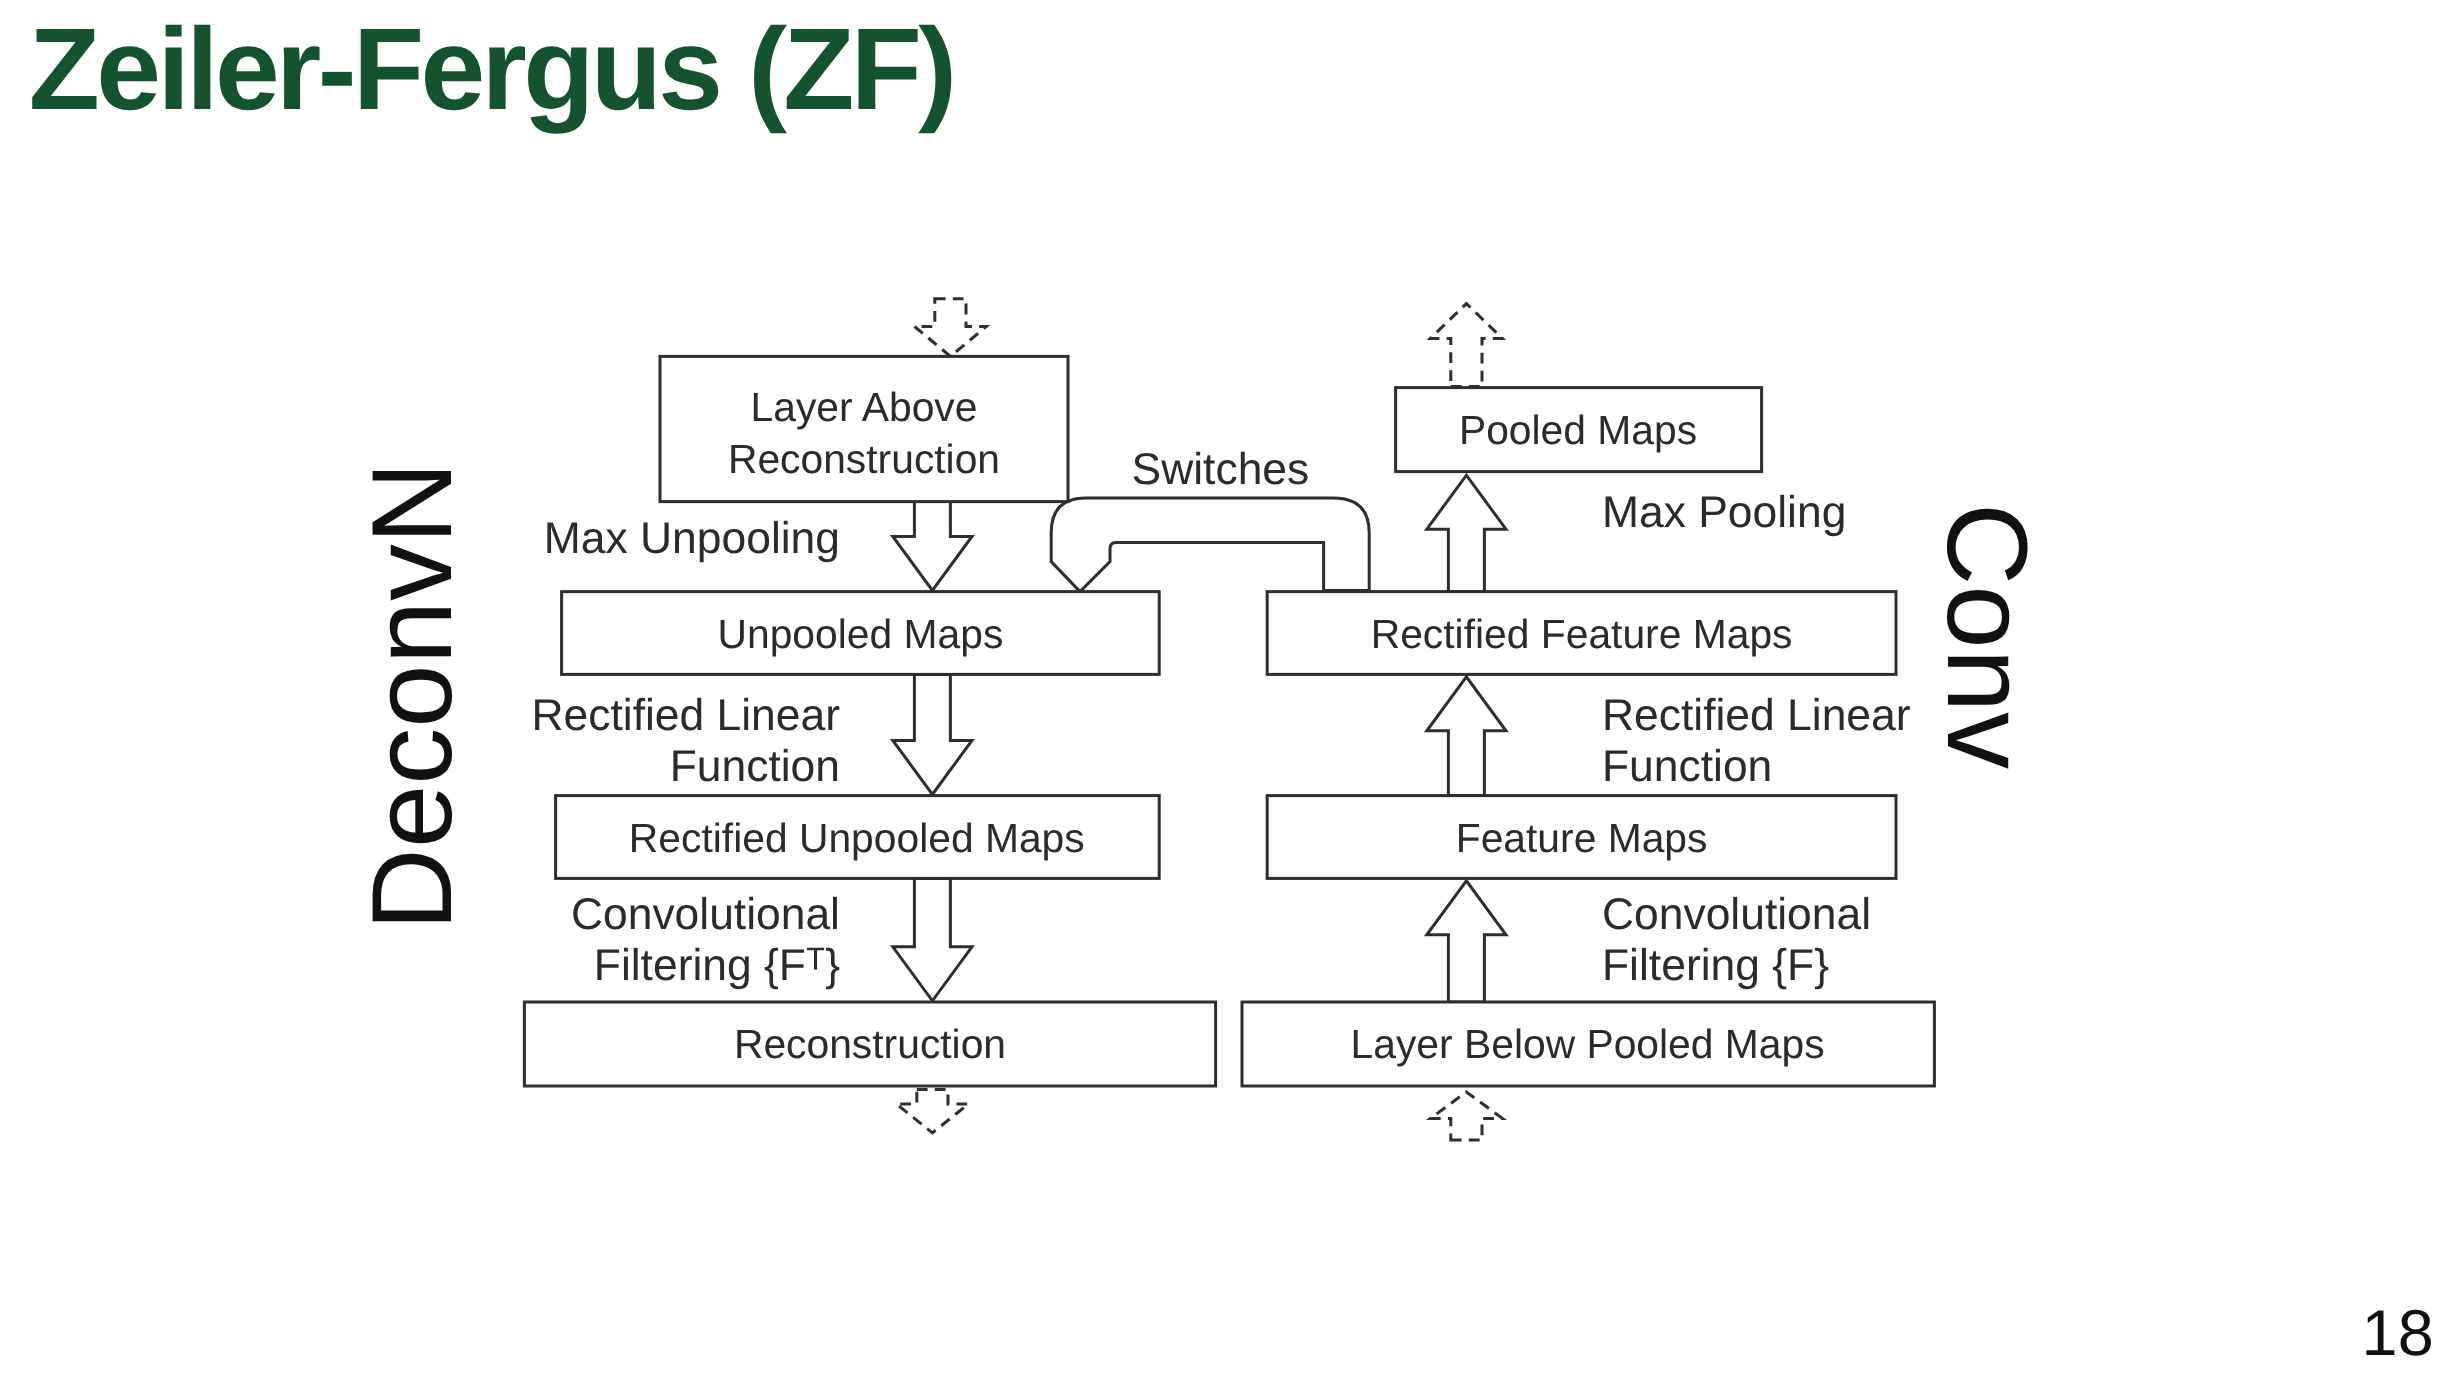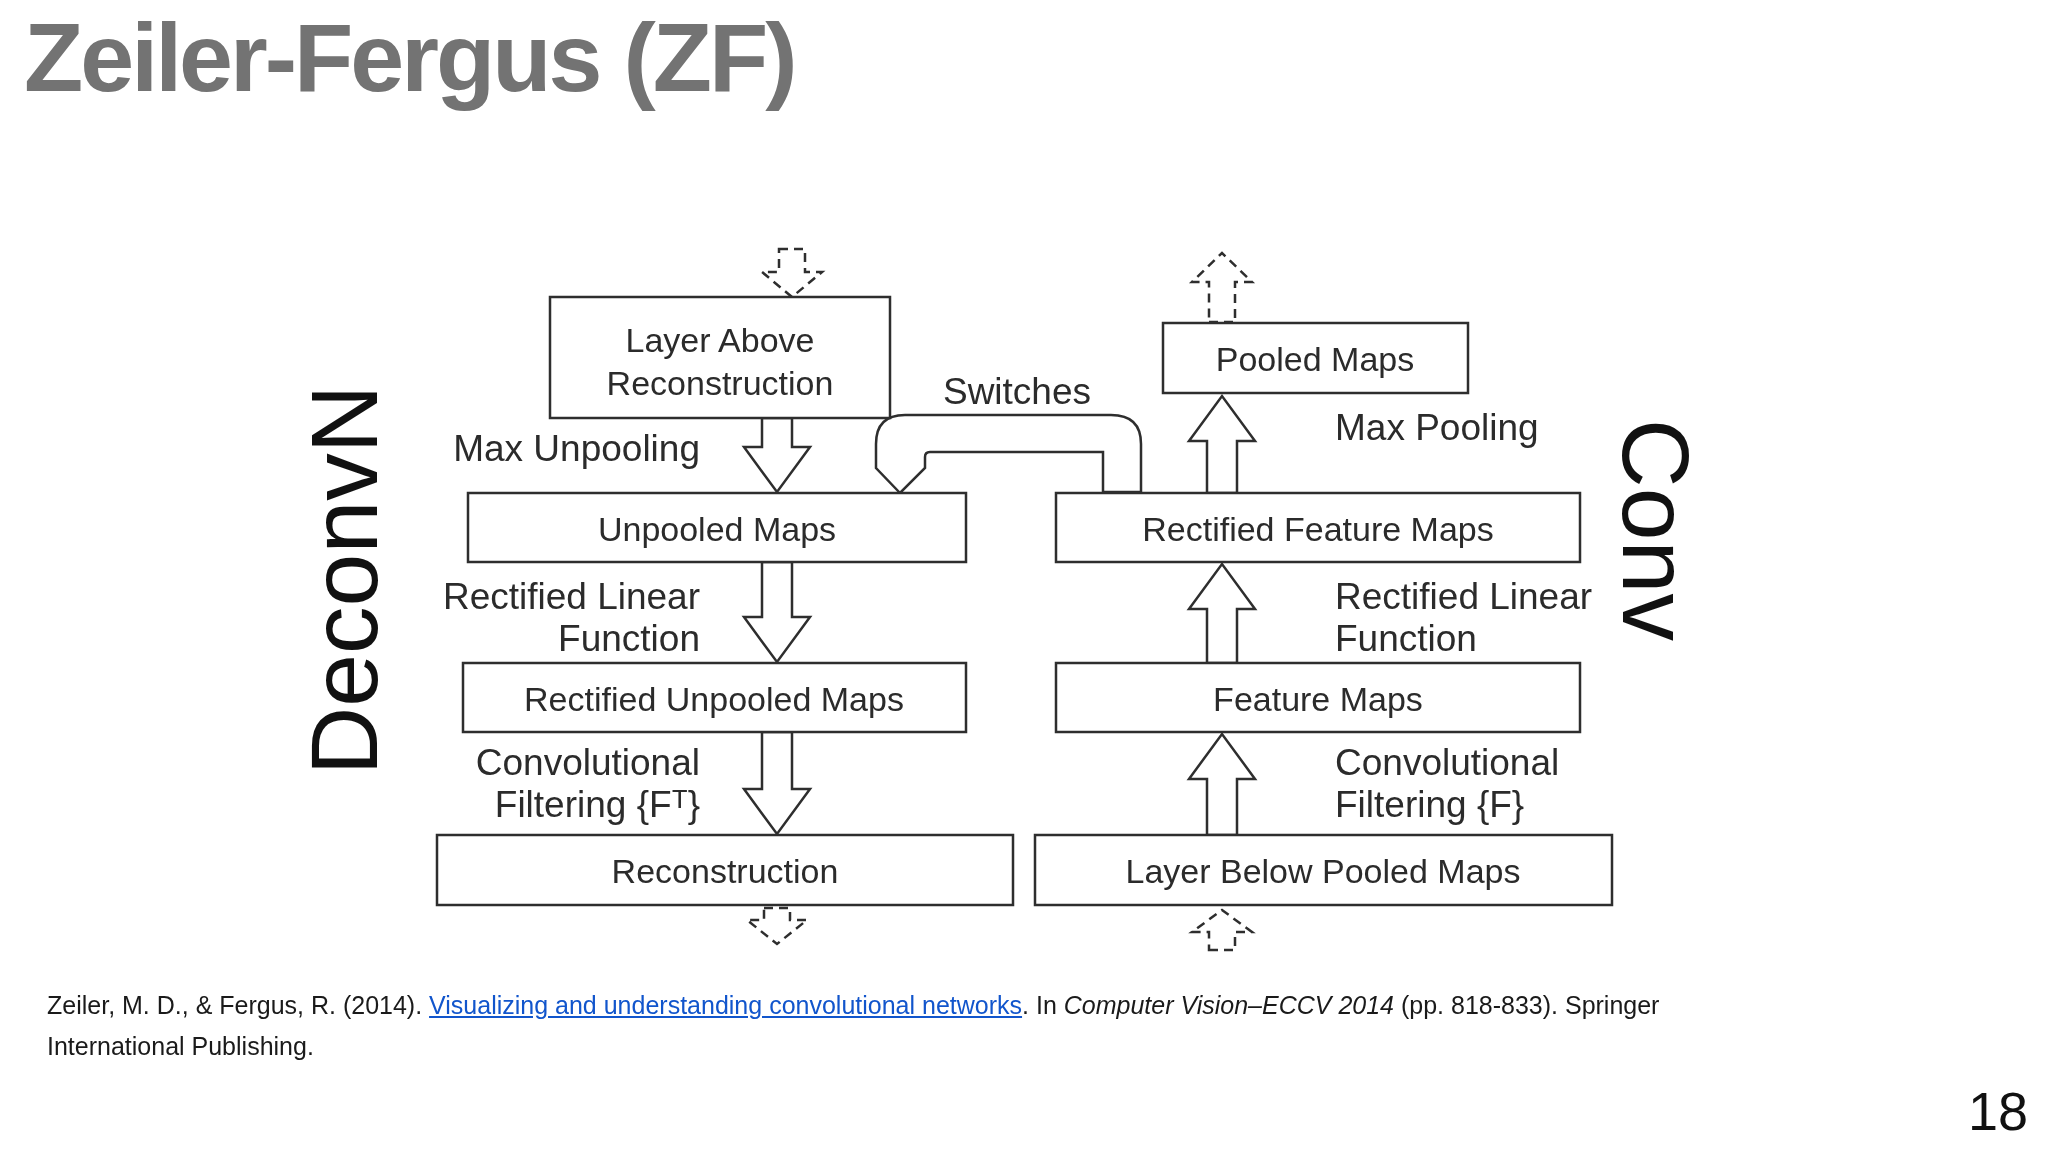--- a/index.html
+++ b/index.html
@@ -12,21 +12,21 @@
     overflow: hidden;
   }
   .slide-title {
     position: absolute;
     left: 24px;
     top: 2px;
     margin: 0;
     font-size: 97px;
     font-weight: bold;
     letter-spacing: -3px;
-    color: #737373;
+    color: #14532d;
     white-space: nowrap;
   }
   .rotated-label {
     position: absolute;
     font-size: 95px;
     color: #111111;
     white-space: nowrap;
     font-weight: 400;
   }
   .deconv-label {
@@ -131,20 +131,16 @@
     <text class="op-label" x="700" y="762" text-anchor="end" dominant-baseline="central">Convolutional</text>
     <text class="op-label" x="700" y="804" text-anchor="end" dominant-baseline="central">Filtering {Fᵀ}</text>
 
     <text class="op-label" x="1335" y="427" text-anchor="start" dominant-baseline="central">Max Pooling</text>
     <text class="op-label" x="1335" y="596" text-anchor="start" dominant-baseline="central">Rectified Linear</text>
     <text class="op-label" x="1335" y="638" text-anchor="start" dominant-baseline="central">Function</text>
     <text class="op-label" x="1335" y="762" text-anchor="start" dominant-baseline="central">Convolutional</text>
     <text class="op-label" x="1335" y="804" text-anchor="start" dominant-baseline="central">Filtering {F}</text>
   </svg>
 
-  <div class="citation">
-    <span>Zeiler, M. D., &amp; Fergus, R. (2014). </span><a>Visualizing and understanding convolutional networks</a><span>. In </span><em>Computer Vision–ECCV 2014</em><span> (pp. 818-833). Springer</span><br>
-    <span>International Publishing.</span>
-  </div>
 
   <div class="page-number">18</div>
 
 </div>
 
 </body></html>

